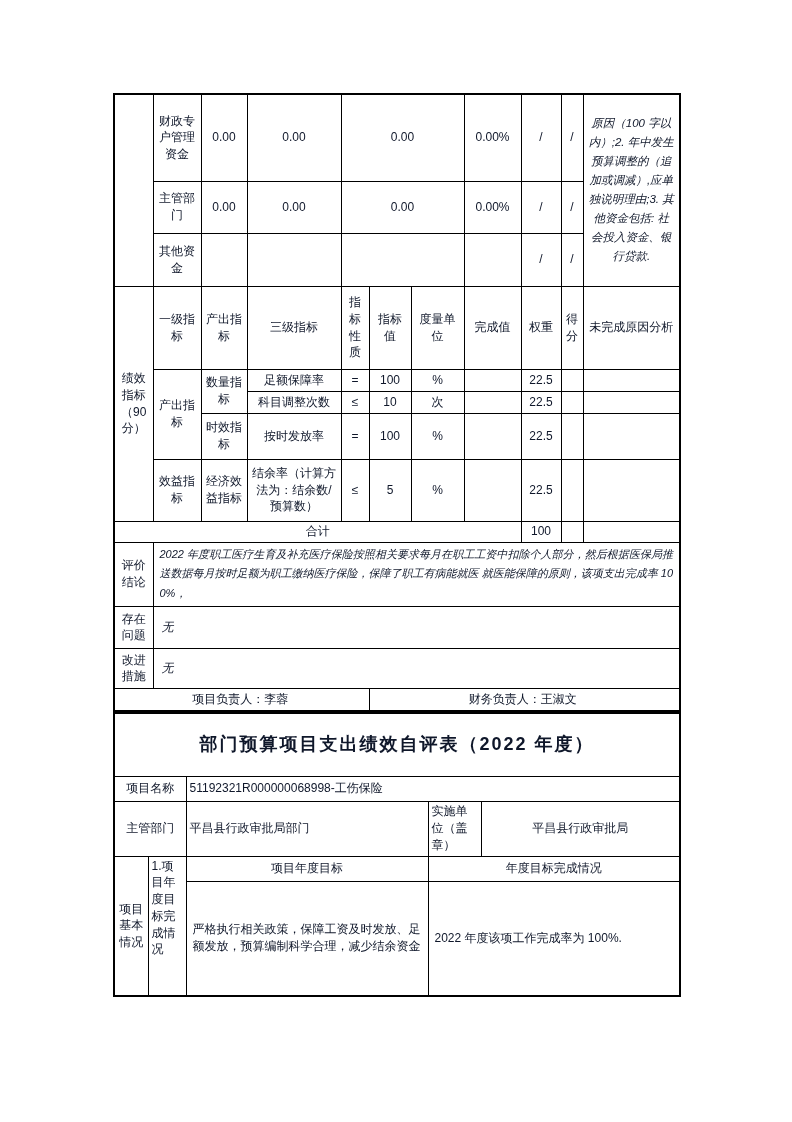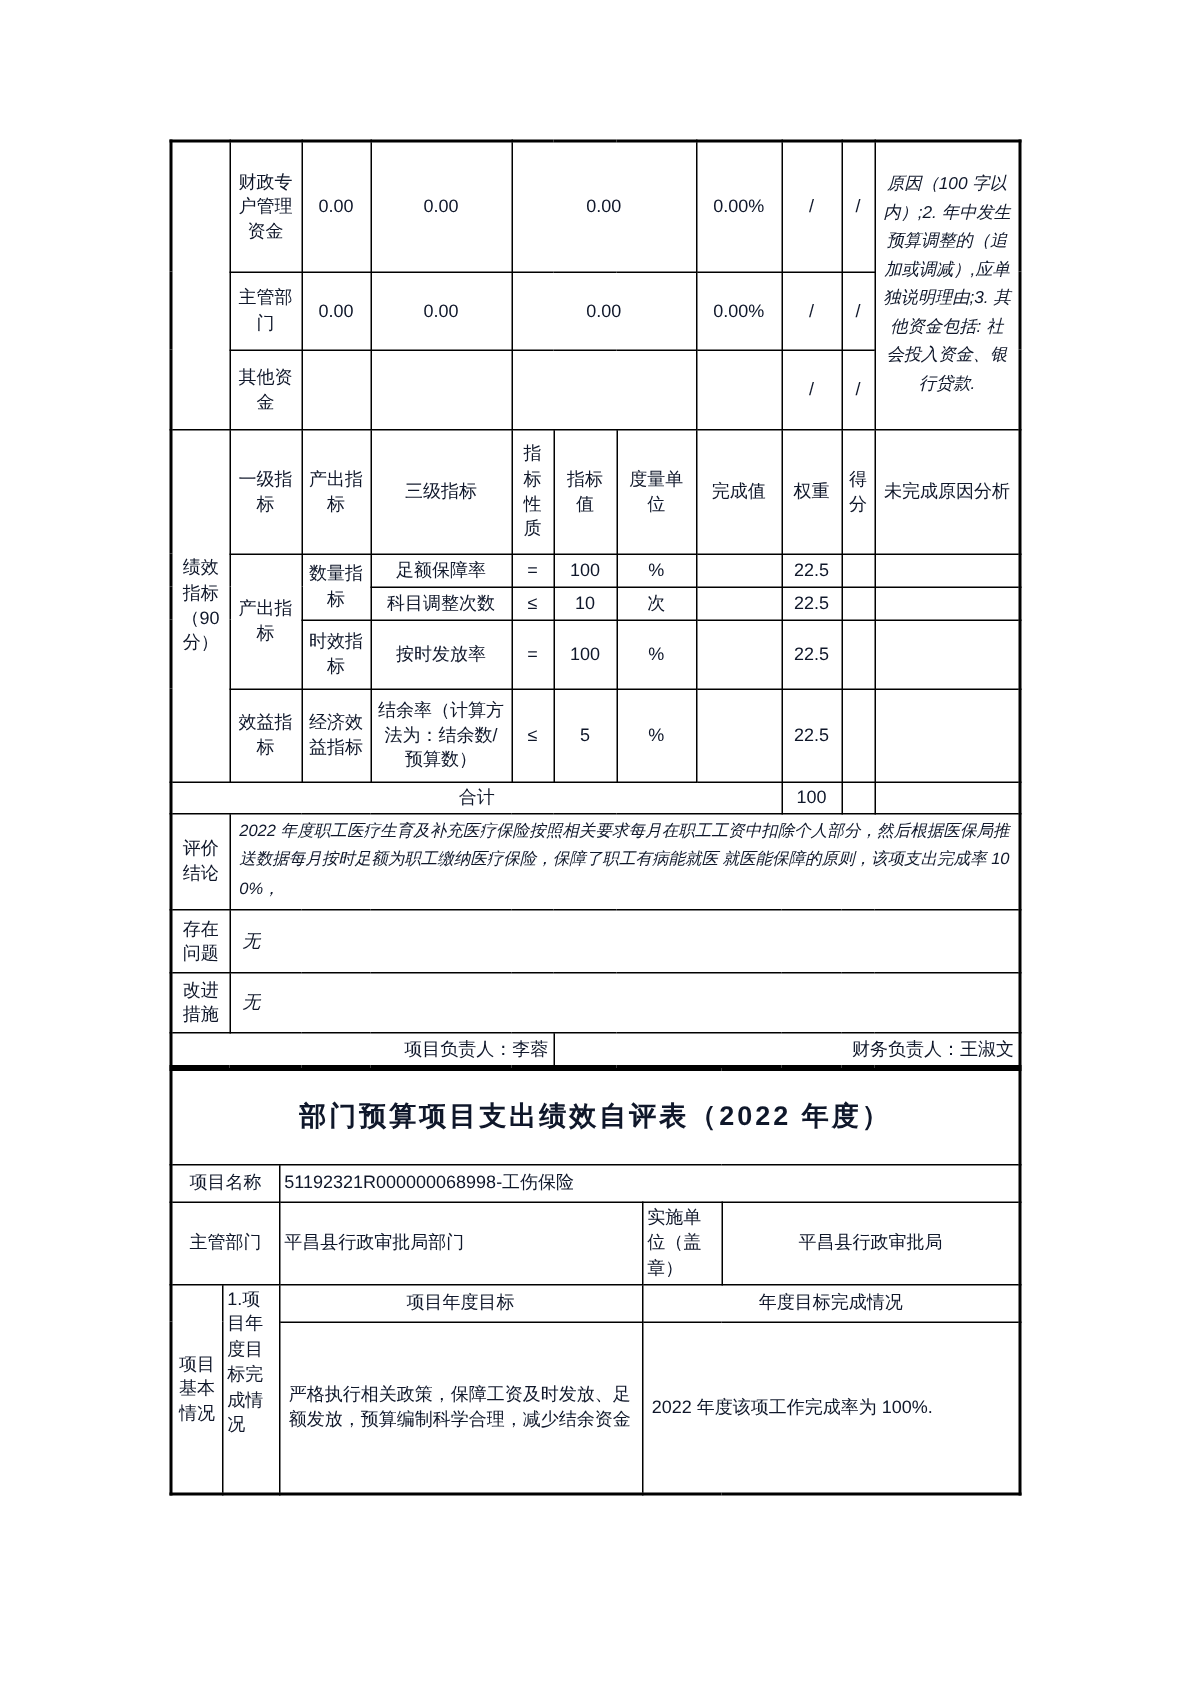--- a/index.html
+++ b/index.html
@@ -14,21 +14,21 @@
   td {
     border:1px solid #000; font-size:12px; line-height:1.4;
     text-align:center; vertical-align:middle; padding:1px 3px;
     word-break:break-all; overflow:hidden;
   }
   .left   { text-align:left; }
   .top    { vertical-align:top; }
   .italic { font-style:italic; }
   .notes  { font-size:11.5px; text-align:center; font-style:italic; line-height:1.65; padding:3px 5px; font-weight:500; }
   .concl  { font-size:11px; text-align:justify; font-style:italic; line-height:1.8; padding:2px 6px; }
-  .sig    { text-align:right; padding-left:0; }
+  .sig    { text-align:center; padding-left:0; }
   .title-cell { font-size:18px; font-weight:bold; letter-spacing:2px; }
   .pagenum { position:absolute; top:1044px; left:0; width:100%; text-align:center; font-size:11px; }
 </style>
 </head>
 <body>
 
 <div class="page">
 
   <table class="t1">
     <colgroup>

